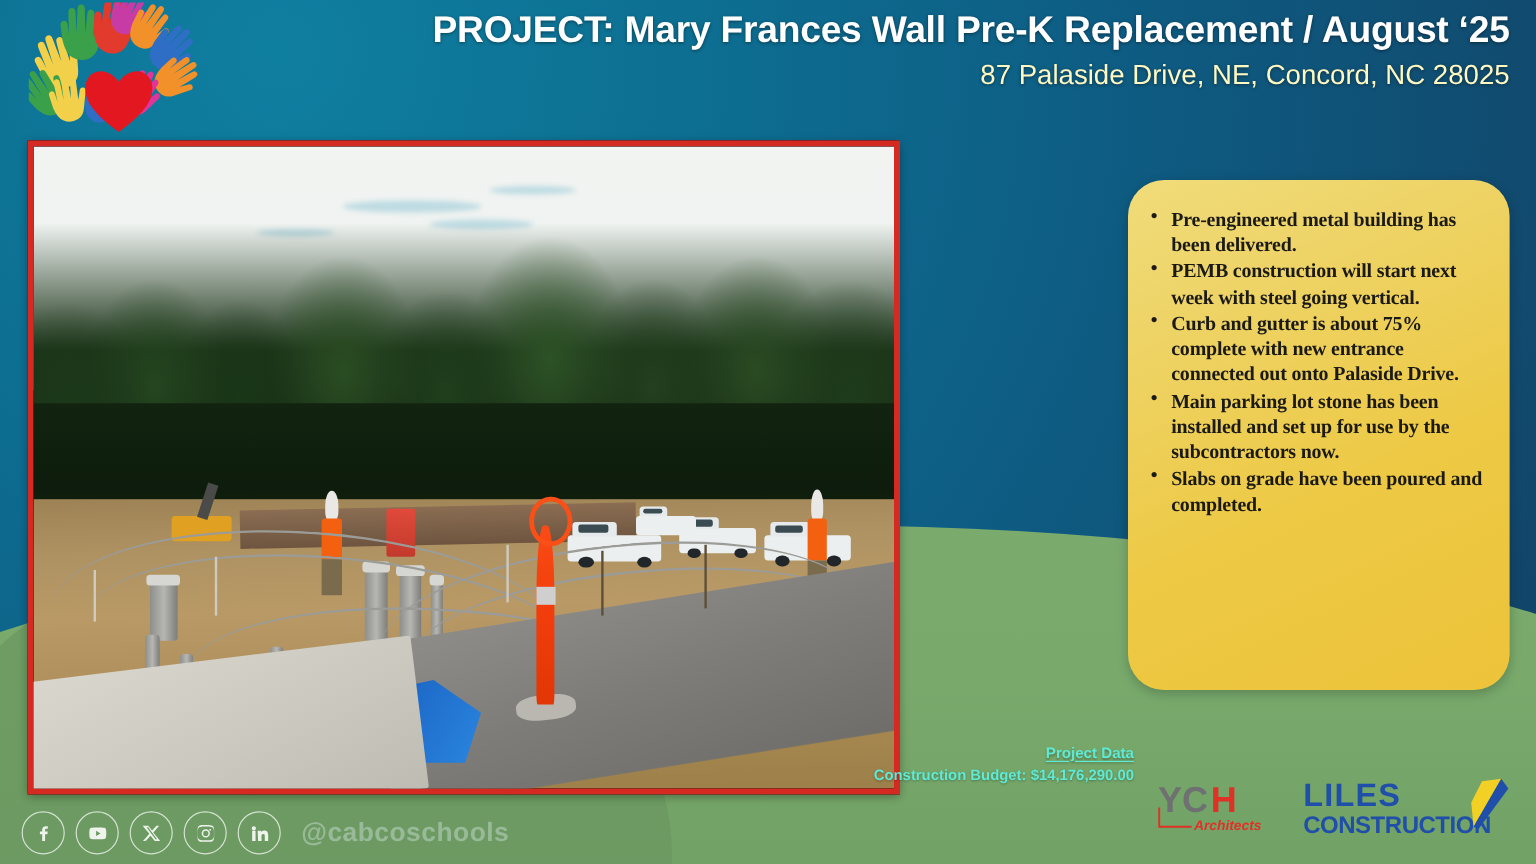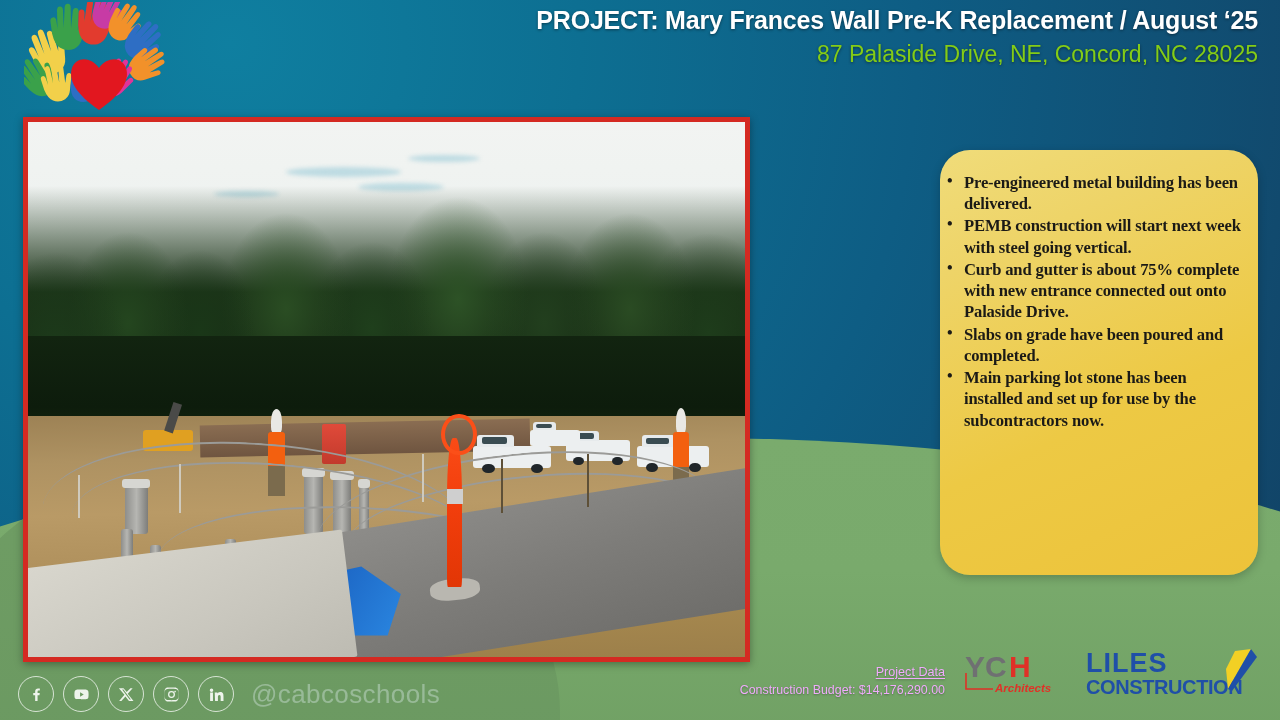--- a/index.html
+++ b/index.html
@@ -41,29 +41,29 @@
   }
 
   
   .header {
     position:absolute; top:4px; right:22px;
     text-align:right;
     color:#ffffff;
     text-shadow:0 1px 3px rgba(0,0,0,.45);
   }
   .header .line1 {
-    font-size:25px; font-weight:bold;
+    font-size:31px; font-weight:bold;
     letter-spacing:-.2px;
     line-height:1.35;
     white-space:nowrap;
     margin-left:12px;
   }
   .header .line2 {
     font-size:23px; font-weight:400;
-    color:#84cc16;
+    color:#fef9c3;
     line-height:1.4;
     white-space:nowrap;
   }
 
   
   .logo {
     position:absolute; left:24px; top:2px;
     width:150px; height:120px;
   }
   .logo svg { width:100%; height:100%; display:block; }
@@ -190,21 +190,21 @@
   .p-rebar{ position:absolute; width:2px; background:#5e5037;}
 
   
   .bullets-card {
     position:absolute;
     left:940px; top:150px;
     width:318px; height:425px;
     background:linear-gradient(155deg,#f0dc7a 0%,#eed468 22%,#edc944 60%,#edc33a 100%);
     border-radius:30px;
     box-shadow:0 3px 10px rgba(0,0,0,.22);
-    padding:22px 16px 18px 2px;
+    padding:22px 16px 18px 14px;
   }
   .bullets-card ul { list-style:none; }
   .bullets-card li {
     position:relative;
     font-family:"Liberation Serif", serif;
     font-weight:bold;
     font-size:16.6px;
     line-height:1.28;
     color:#1b1a16;
     padding-left:22px;
@@ -213,26 +213,26 @@
   }
   .bullets-card li:before{
     content:"\2022";
     position:absolute; left:5px; top:-1px;
     font-size:16px;
   }
 
   
   .project-data {
     position:absolute;
-    left:690px; top:664px;
+    left:690px; top:620px;
     width:255px;
     text-align:right;
-    color:#f0abfc;
+    color:#5eead4;
     font-size:12.4px;
-    font-weight:normal;
+    font-weight:bold;
     line-height:1.42;
     text-shadow:0 1px 2px rgba(0,0,0,.3);
   }
   .project-data .pd-title{
     text-decoration:underline;
     text-underline-offset:2px;
     font-size:12.6px;
   }
 
   
@@ -248,22 +248,22 @@
   }
   .social .sbtn{
     width:36px; height:36px; border-radius:50%;
     border:1.6px solid rgba(255,255,255,.72);
     display:flex; align-items:center; justify-content:center;
     color:#eef4ec;
   }
   .social .sbtn svg{ width:17px; height:17px; fill:#eef4ec; }
   .handle{
     margin-left:8px;
-    font-size:26px;
-    font-weight:400;
+    font-size:22px;
+    font-weight:700;
     color:rgba(214,232,226,.42);
     letter-spacing:.4px;
   }
 </style>
 </head>
 <body>
 
 <div id="slide">
 
   <div class="bg-blue"></div>
@@ -379,22 +379,22 @@
       <div class="p-rebar" style="left:66%;top:63%;height:10%"></div>
       <div class="p-rebar" style="left:78%;top:62%;height:10%"></div>
     </div>
   </div>
 
   <div class="bullets-card">
     <ul>
       <li>Pre-engineered metal building has been delivered.</li>
       <li>PEMB construction will start next week with steel going vertical.</li>
       <li>Curb and gutter is about 75% complete with new entrance connected out onto Palaside Drive.</li>
+      <li>Main parking lot stone has been installed and set up for use by the subcontractors now.</li>
       <li>Slabs on grade have been poured and completed.</li>
-      <li>Main parking lot stone has been installed and set up for use by the subcontractors now.</li>
     </ul>
   </div>
 
   <div class="project-data">
     <div class="pd-title">Project Data</div>
     <div>Construction Budget: $14,176,290.00</div>
   </div>
 
   <div class="logos">
     <div class="ych">

